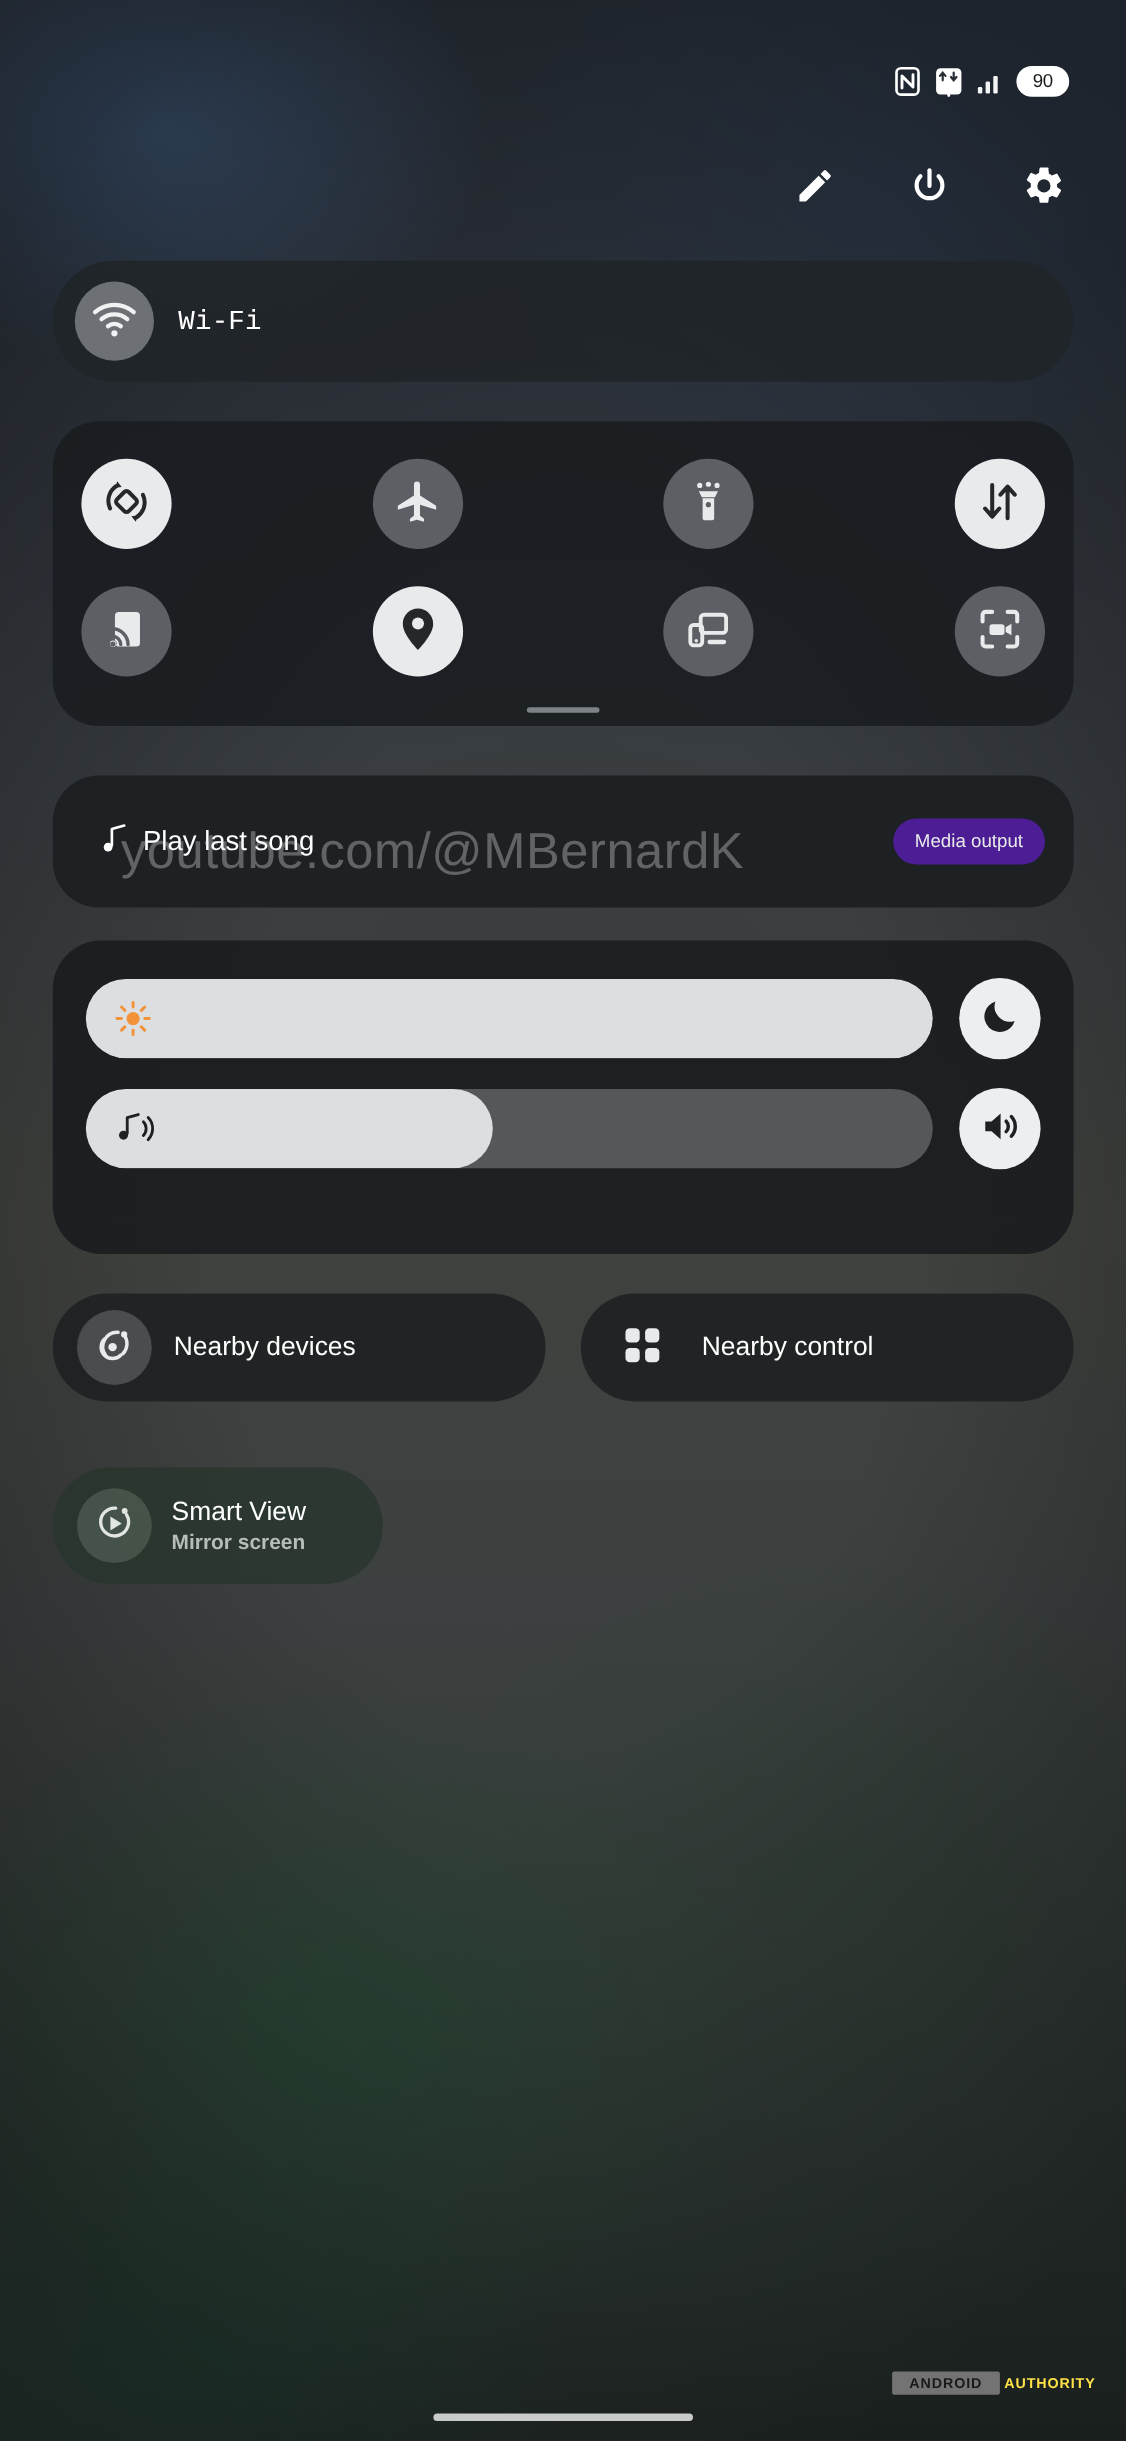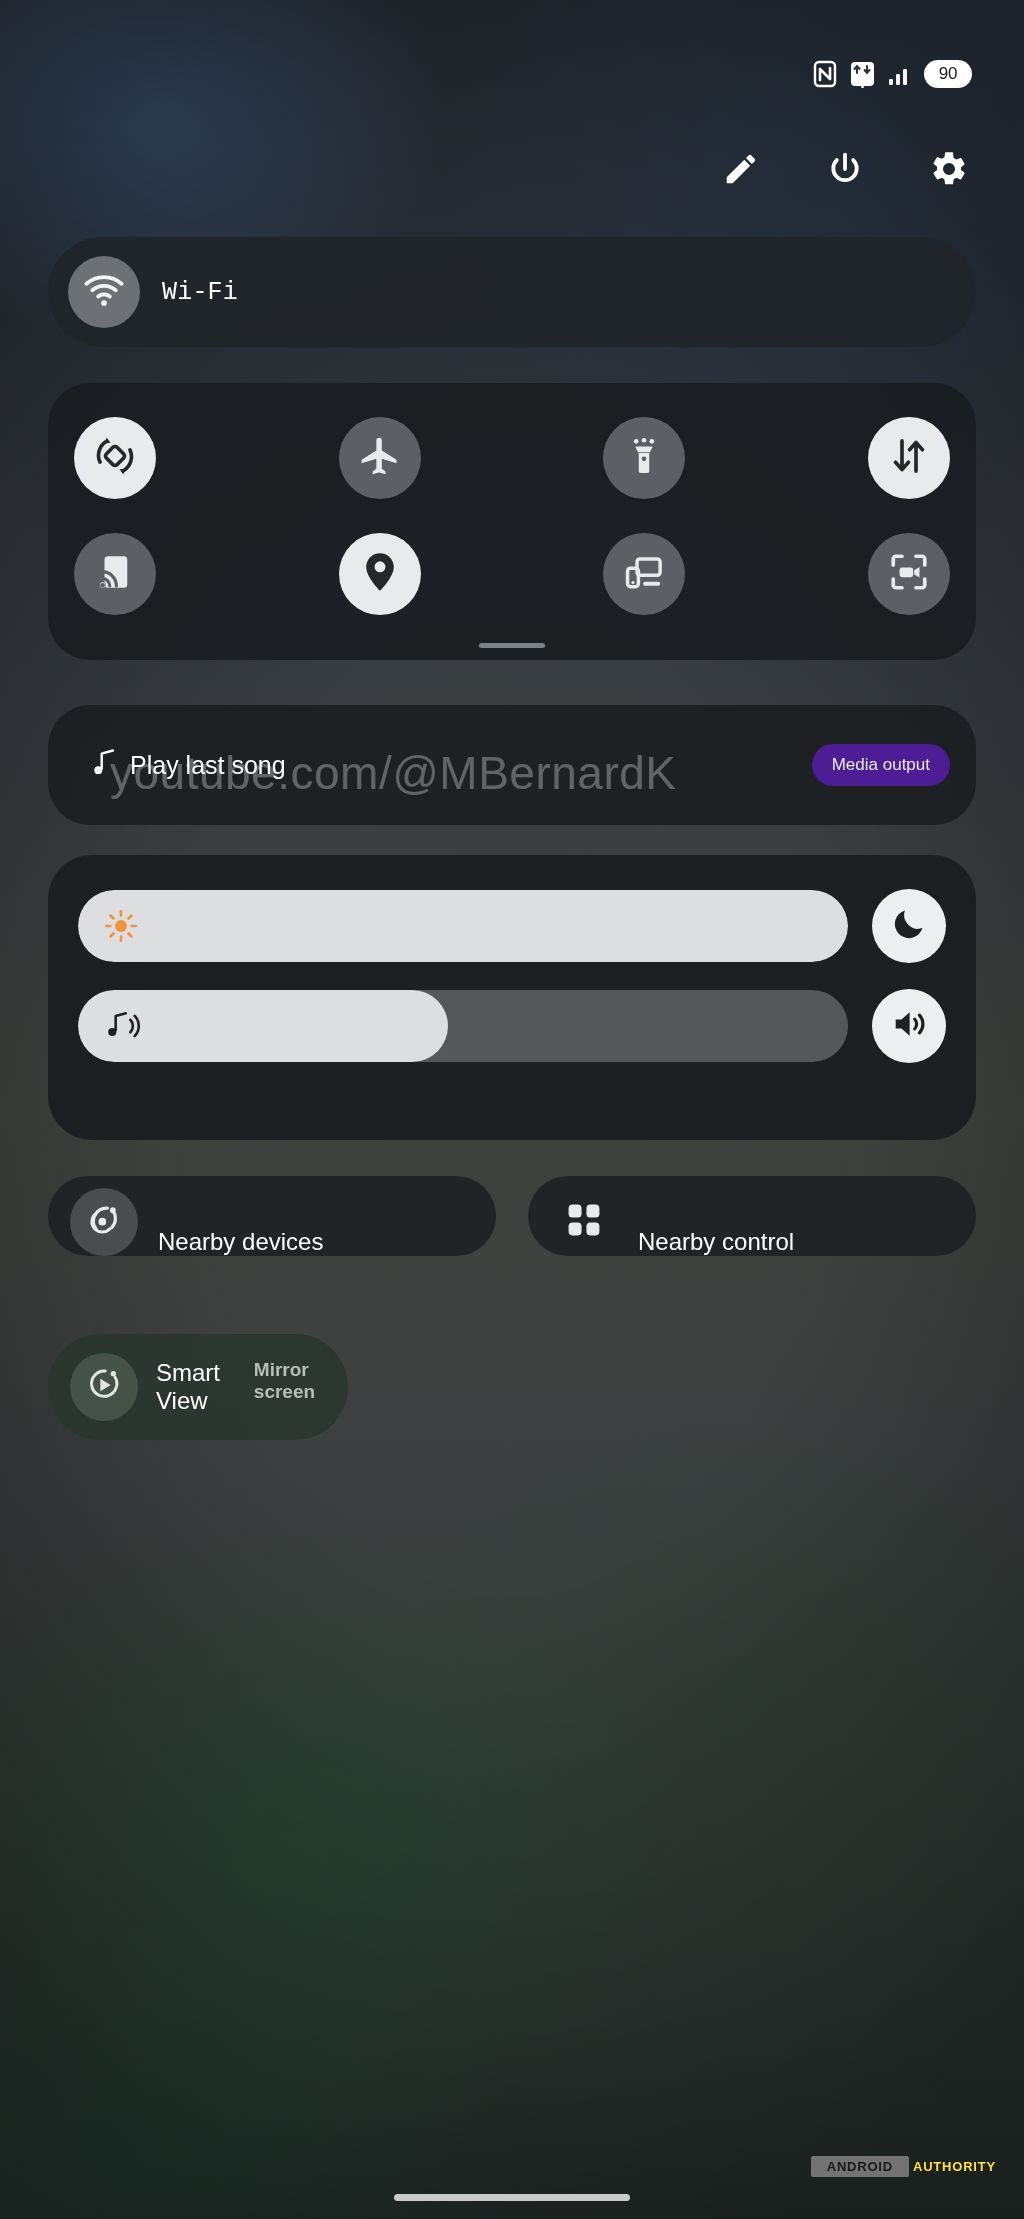--- a/index.html
+++ b/index.html
@@ -138,24 +138,24 @@
     display:flex; align-items:center; justify-content:center;
     flex:0 0 auto; cursor:pointer;
   }
 
   
   #shortcut-row{
     position:absolute; top:1176px; left:48px; right:48px;
     display:flex; gap:32px;
   }
   .short-pill{
-    flex:1; height:80px;
+    flex:1; height:98px;
     background:rgba(30,33,34,0.9);
     border-radius:52px;
-    display:flex; align-items:flex-end; padding-left:22px; gap:20px;
+    display:flex; align-items:center; padding-left:22px; gap:20px;
     cursor:pointer;
   }
   .short-badge{
     width:68px; height:68px; border-radius:50%;
     background:rgba(108,112,114,0.55);
     display:flex; align-items:center; justify-content:center; flex:0 0 auto;
   }
   .short-label{ color:#fff; font-size:24px; }
 
   #smartview-card{
@@ -163,21 +163,21 @@
     background:rgba(38,52,44,0.78);
     border-radius:53px;
     display:flex; align-items:center; padding-left:22px; gap:18px;
     cursor:pointer;
   }
   #smartview-badge{
     width:68px; height:68px; border-radius:50%;
     background:rgba(96,112,100,0.5);
     display:flex; align-items:center; justify-content:center; flex:0 0 auto;
   }
-  #smartview-text{ display:flex; flex-direction:row; gap:3px; }
+  #smartview-text{ display:flex; flex-direction:column; gap:3px; }
   #smartview-title{ color:#fff; font-size:24px; }
   #smartview-sub{ color:#b7bdb8; font-size:19px;font-weight:bold; }
 
   
   #watermark{
     position:absolute; top:746px; left:110px;
     font-size:46px; color:rgba(228,232,230,0.34);
     letter-spacing:0.5px; pointer-events:none; white-space:nowrap;
   }
   #aa-badge{

